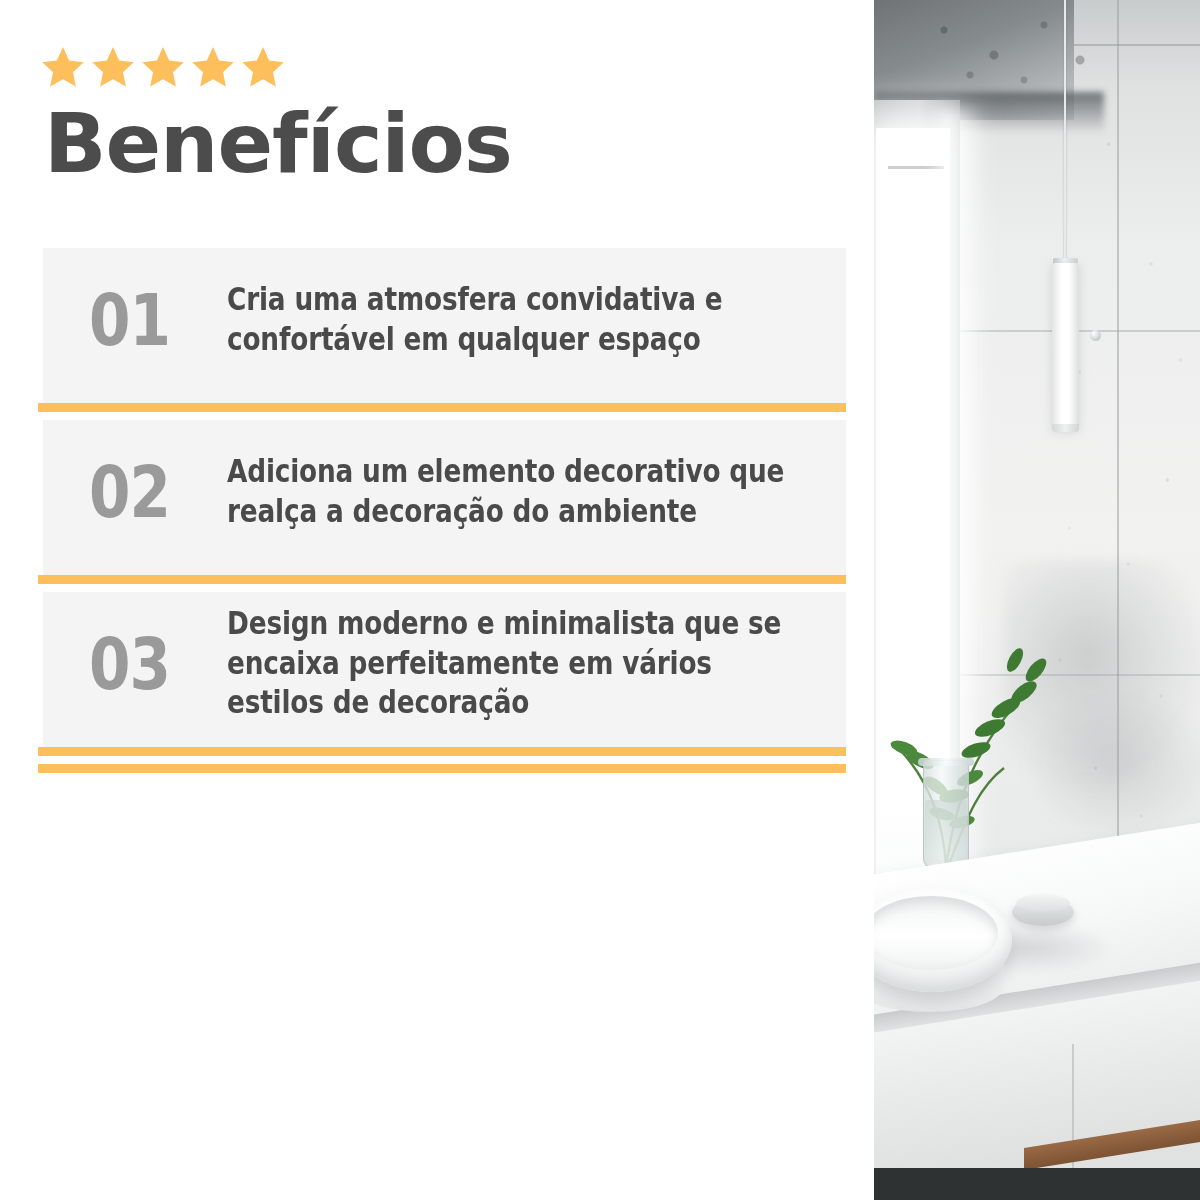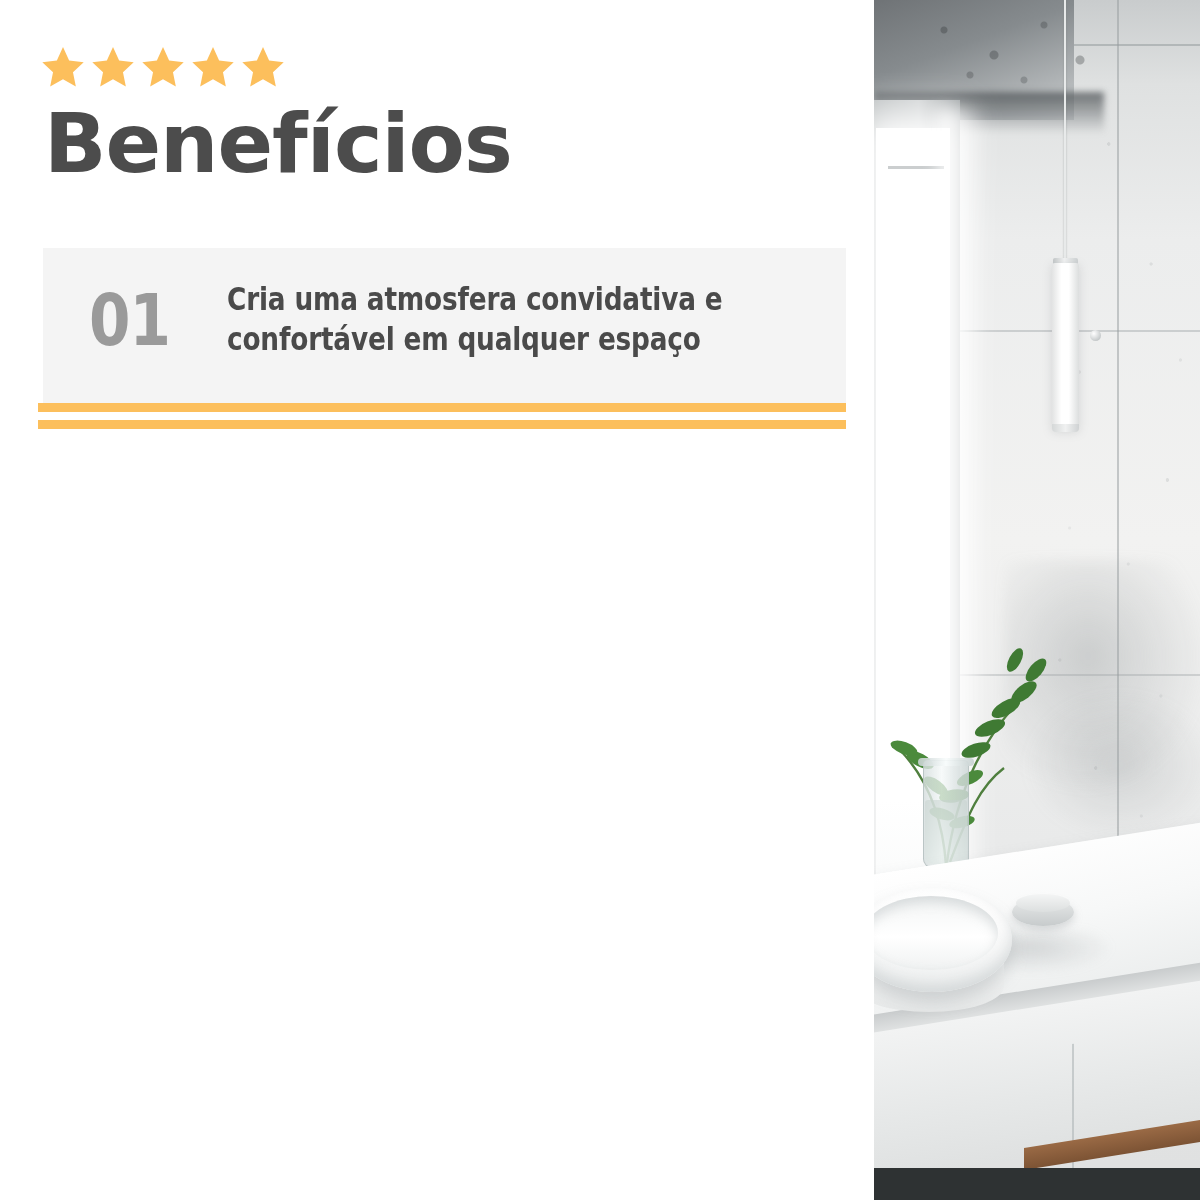--- a/index.html
+++ b/index.html
@@ -307,21 +307,37 @@
 
       <div class="row">
         <div class="card h1">
           <div class="num">01</div>
           <div class="txt">Cria uma atmosfera convidativa e confortável em qualquer espaço</div>
         </div>
         <div class="bar"></div>
         <div class="gap"></div>
       </div>
 
-
+      <div class="row">
+        <div class="card h1">
+          <div class="num">02</div>
+          <div class="txt">Adiciona um elemento decorativo que realça a decoração do ambiente</div>
+        </div>
+        <div class="bar"></div>
+        <div class="gap"></div>
+      </div>
+
+      <div class="row">
+        <div class="card h2">
+          <div class="num">03</div>
+          <div class="txt">Design moderno e minimalista que se encaixa perfeitamente em vários estilos de decoração</div>
+        </div>
+        <div class="bar"></div>
+        <div class="gap"></div>
+      </div>
 
       <div class="row">
         <div class="bar"></div>
         <div class="gap"></div>
       </div>
 
 
     </div>
   </div>
 

